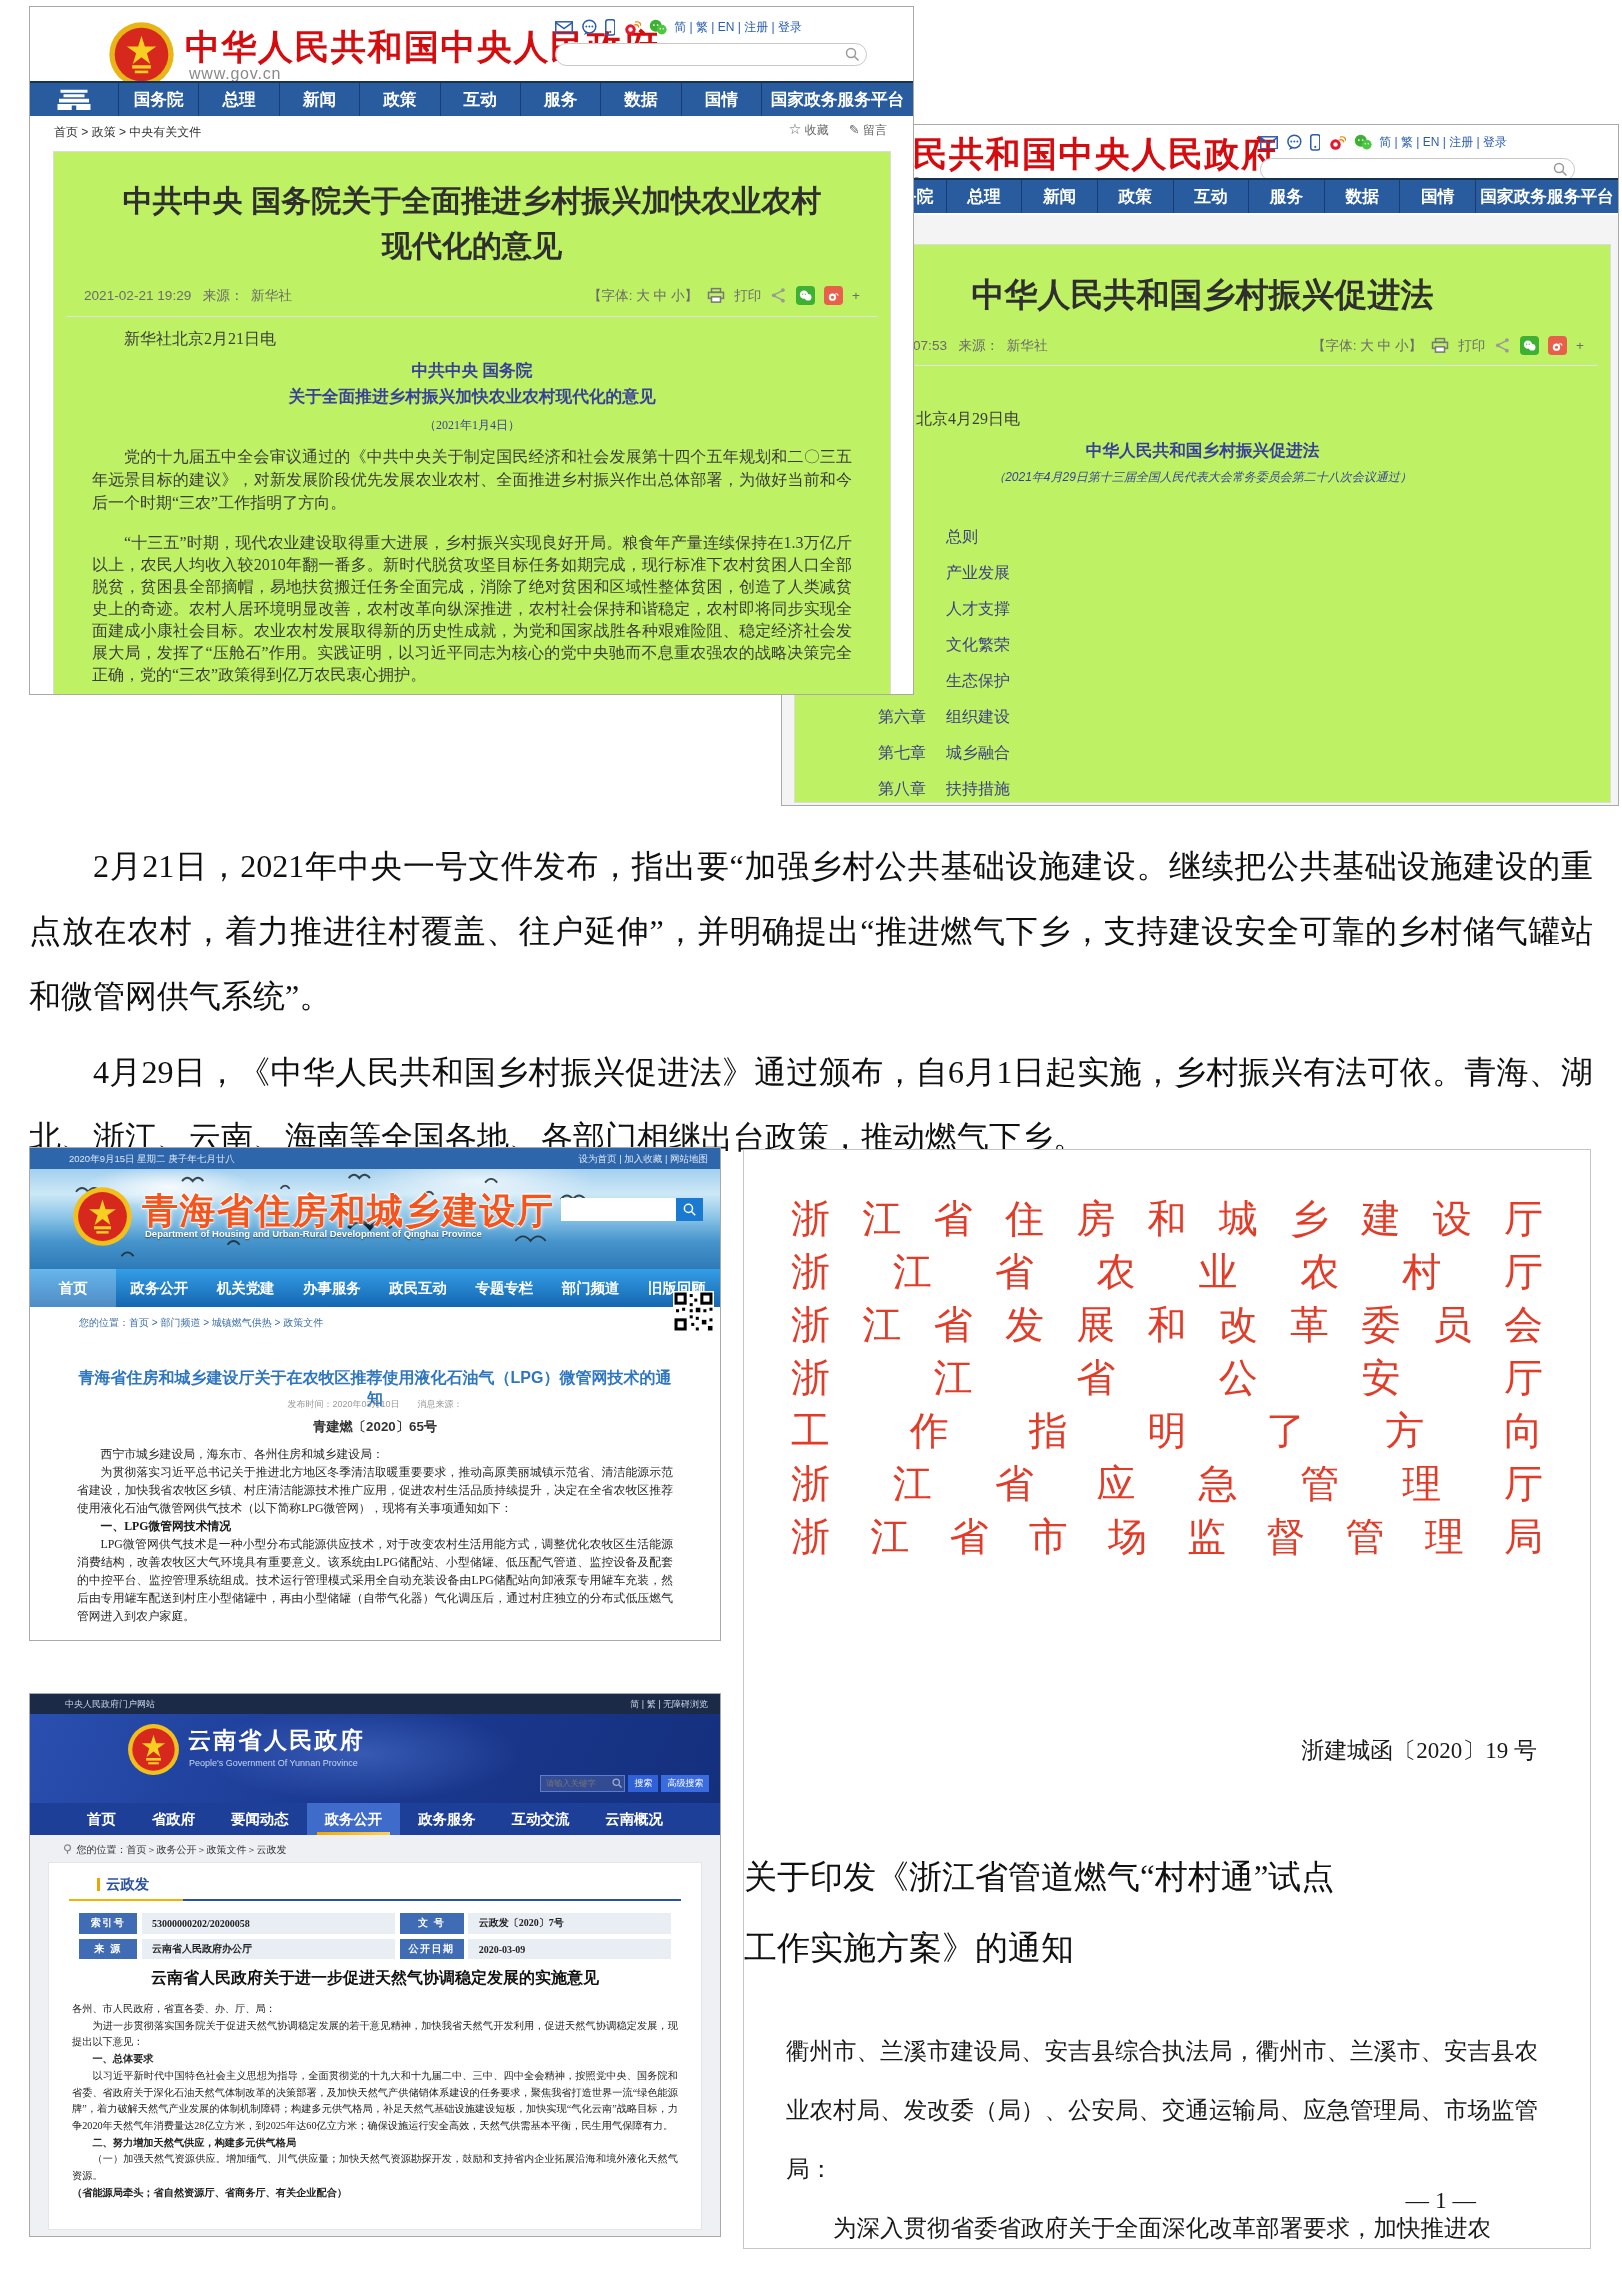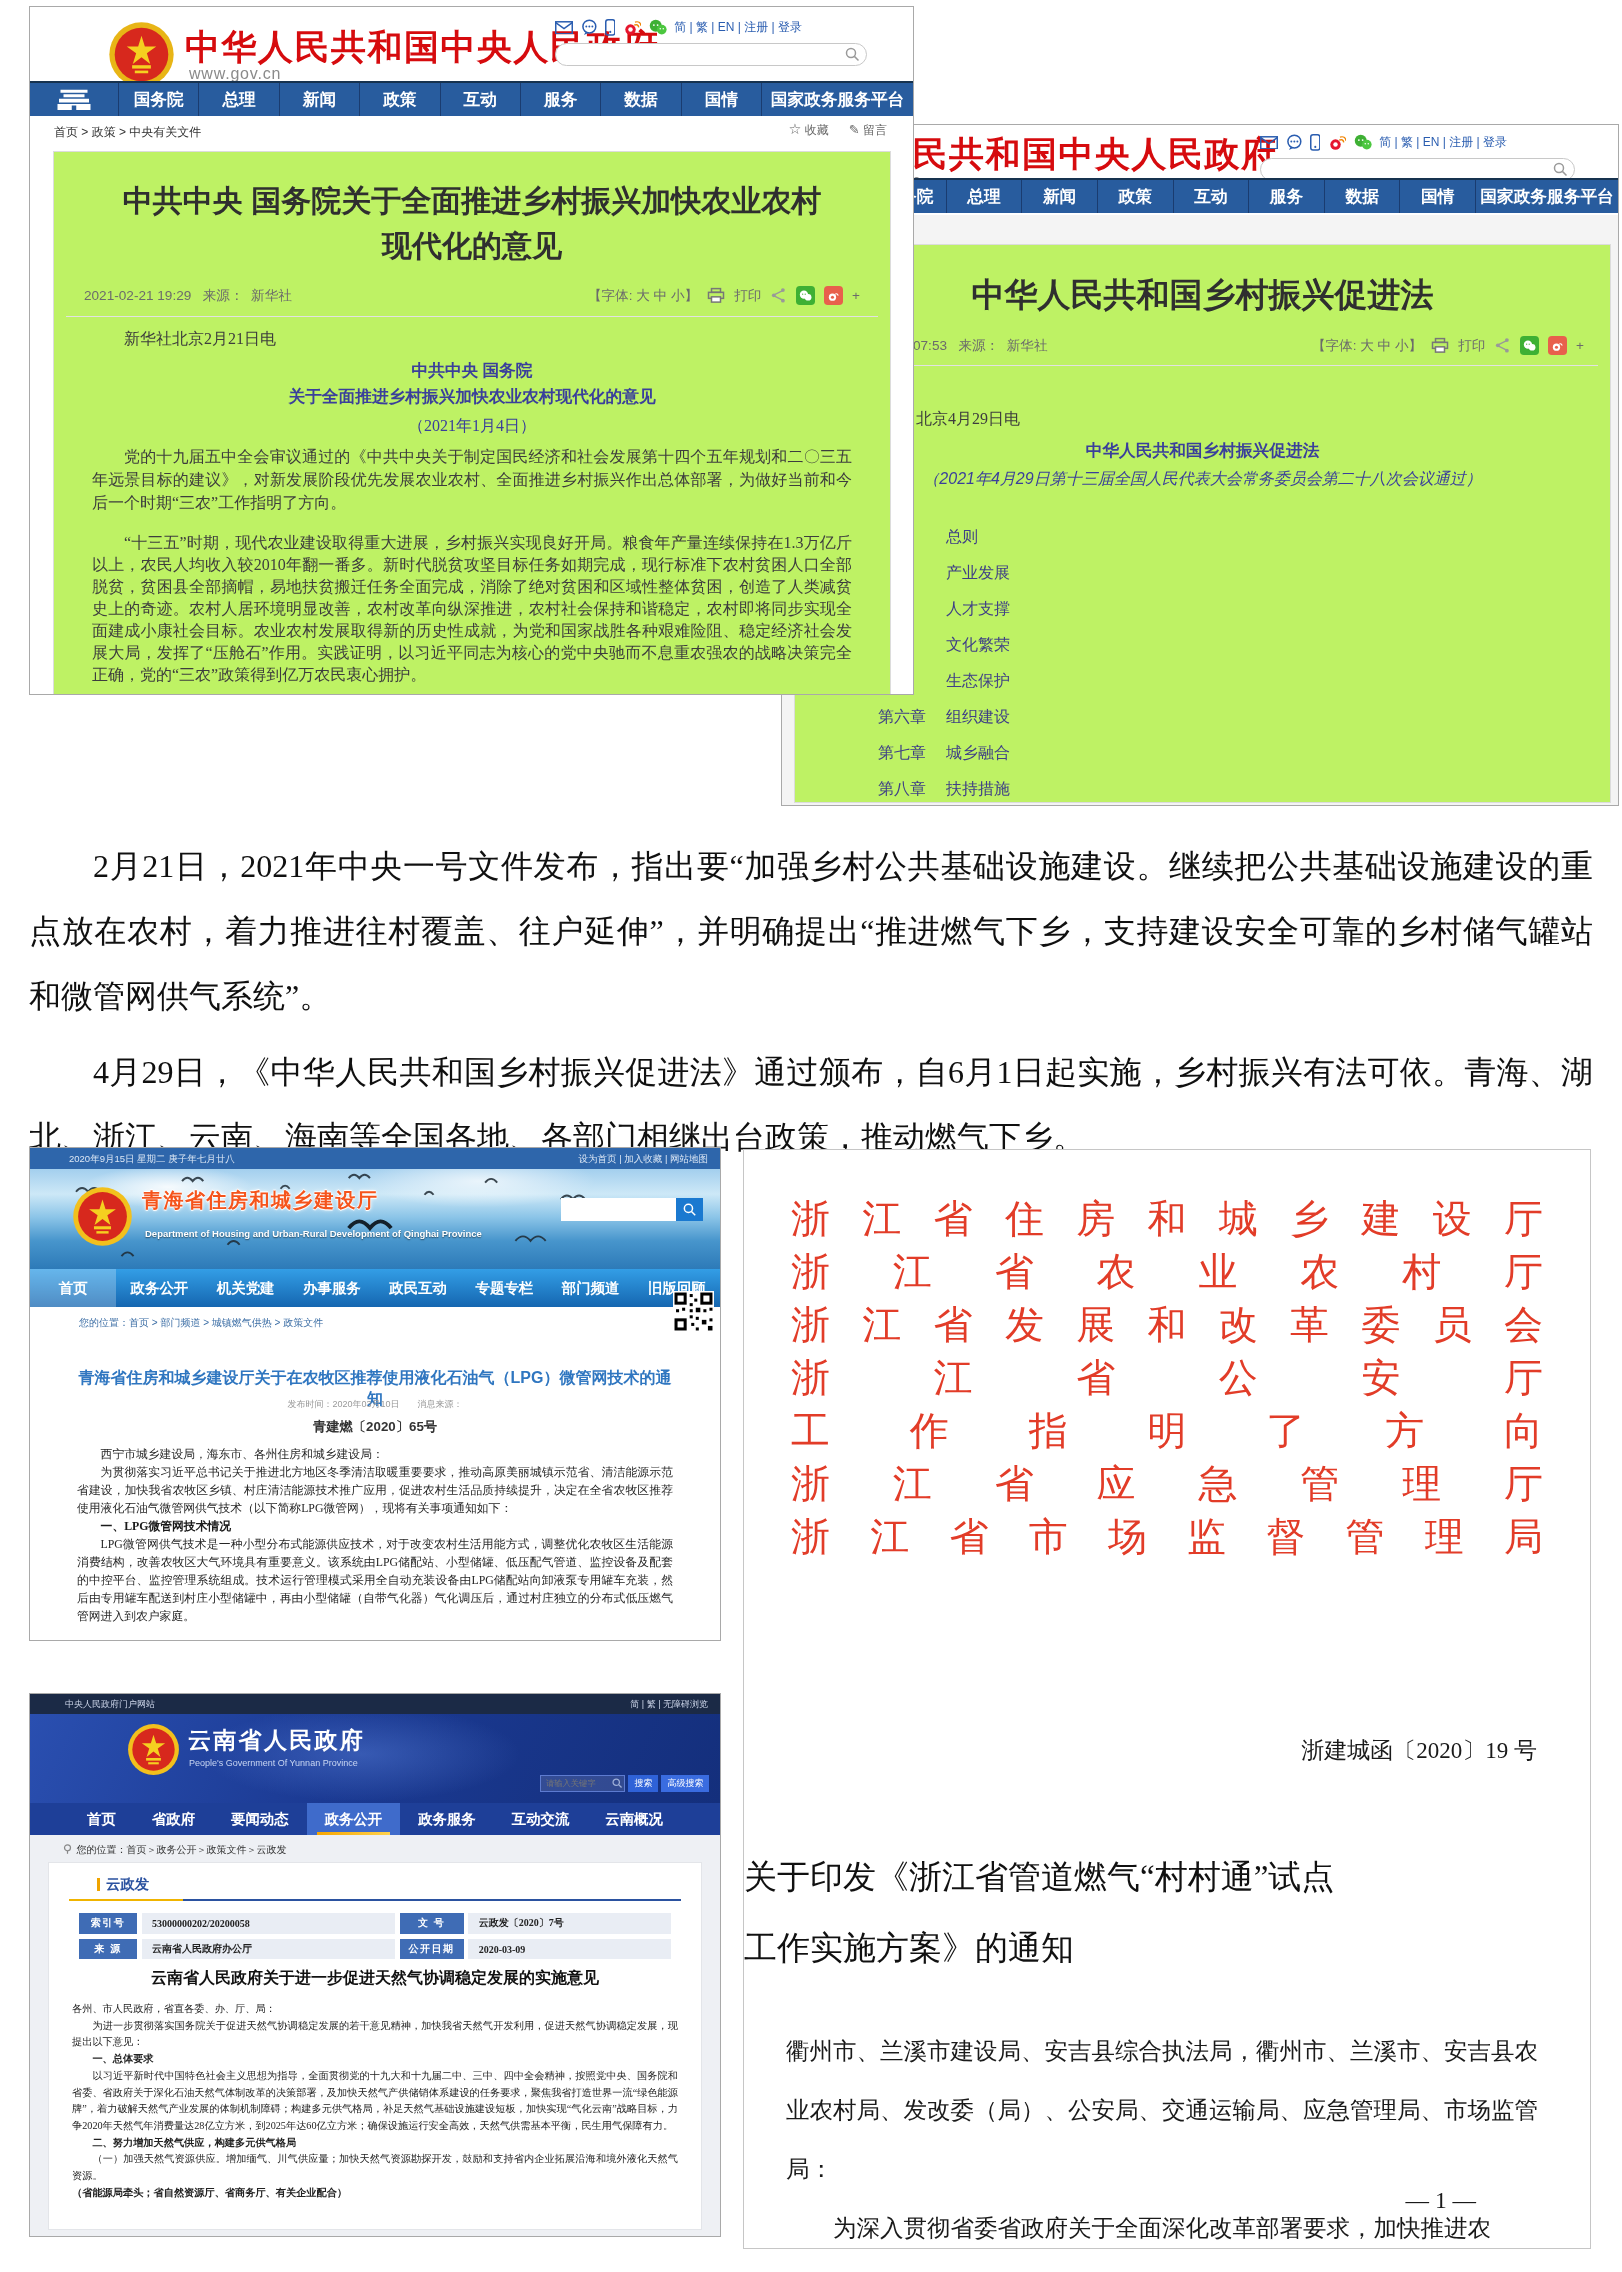--- a/index.html
+++ b/index.html
@@ -27,38 +27,38 @@
   .art-title { text-align:center; font-size:30px; line-height:45px; color:#2f2f2f; font-weight:600; }
   .metarow { display:flex; justify-content:space-between; align-items:center; color:#6b6b6b; font-size:13.6px; }
   .metaright { display:flex; align-items:center; gap:9px; }
   .badge { display:inline-flex; width:19px; height:19px; border-radius:3.8px; align-items:center; justify-content:center; }
   .badge.wx { background:#3eb034; }
   .badge.wb { background:#e8604c; }
   .hrline { border-top:0.8px solid #e2e2e2; }
   .gov-body { font-family:"Liberation Serif","DejaVu Serif",serif; font-size:16px; line-height:23px; color:#3d3d3d; }
   .gov-body p.ind { text-indent:2em; text-align:justify; }
   .doc-blue { color:#3a3f9b; font-weight:bold; text-align:center; font-size:16.7px; }
-  .doc-blue-sm { color:#3a3f9b; text-align:center; font-size:16px; }
+  .doc-blue-sm { color:#3a3f9b; text-align:center; font-size:12px; }
   .chaprow { height:36px; display:flex; align-items:flex-start; font-family:"Liberation Serif","DejaVu Serif",serif; font-size:16px; color:#3f4086; }
   .chaprow .cnum { width:59px; margin-left:83px; }
   .chaprow .cname { margin-left:9px; }
 
   
   .intro { position:absolute; left:29px; width:1564px; font-family:"Liberation Serif","DejaVu Serif",serif; color:#101010; }
   .intro p { font-size:32px; line-height:65px; text-indent:2em; text-align:justify; }
   .intro p + p { margin-top:10.6px; }
 
   
   .qh-top { position:absolute; left:0; right:0; top:0; height:21px; background:#2e66ab; color:#dce7f5; font-size:9.5px; }
   .qh-banner { position:absolute; left:0; right:0; top:21px; height:100px;
      background:
        radial-gradient(121px 30px at 20% 18%, rgba(255,255,255,.85), rgba(255,255,255,0) 70%),
        radial-gradient(167px 38px at 65% 12%, rgba(255,255,255,.7), rgba(255,255,255,0) 70%),
        linear-gradient(180deg,#a3cfee 0%,#cde8f7 25%,#8cc5e8 48%,#4795cc 72%,#2d7ab8 100%); }
-  .qh-title { position:absolute; left:112px; top:18px; font-size:20px; font-weight:bold; color:#f5541c;
+  .qh-title { position:absolute; left:112px; top:18px; font-size:36px; font-weight:bold; color:#f5541c;
      text-shadow:0 0 2.3px #fff,0 0 4.5px #fff,0 0.8px 0 #fff,0 -0.8px 0 #fff; letter-spacing:1.5px; white-space:nowrap; }
   .qh-en { position:absolute; left:115px; top:59px; font-size:9.5px; font-weight:bold; color:#fff; text-shadow:0 0.8px 1.5px rgba(0,0,0,.55); }
   .qh-nav { position:absolute; left:0; right:0; top:121px; height:38px; background:linear-gradient(180deg,#339ee6 0%,#1566b0 100%); display:flex; }
   .qh-nav .qn { flex:1; display:flex; align-items:center; justify-content:center; color:#fff; font-weight:bold; font-size:14.4px; cursor:pointer; }
   .qh-nav .qn.active { background:rgba(255,255,255,.25); }
   .qh-crumb { position:absolute; left:49px; top:168px; font-size:10px; color:#3c6ea5; }
   .qh-title2 { position:absolute; left:45px; right:45px; top:220px; text-align:center; font-size:16px; font-weight:bold; color:#2f76c0; }
   .qh-meta { position:absolute; left:0; right:0; top:250px; text-align:center; font-size:9px; color:#999; }
   .qh-docnum { position:absolute; left:0; right:0; top:270px; text-align:center; font-size:13.3px; font-weight:bold; color:#333; }
   .qh-body { position:absolute; left:47px; right:47px; top:297px; font-family:"Liberation Serif","DejaVu Serif",serif; font-size:11.8px; line-height:18px; color:#262626; }

